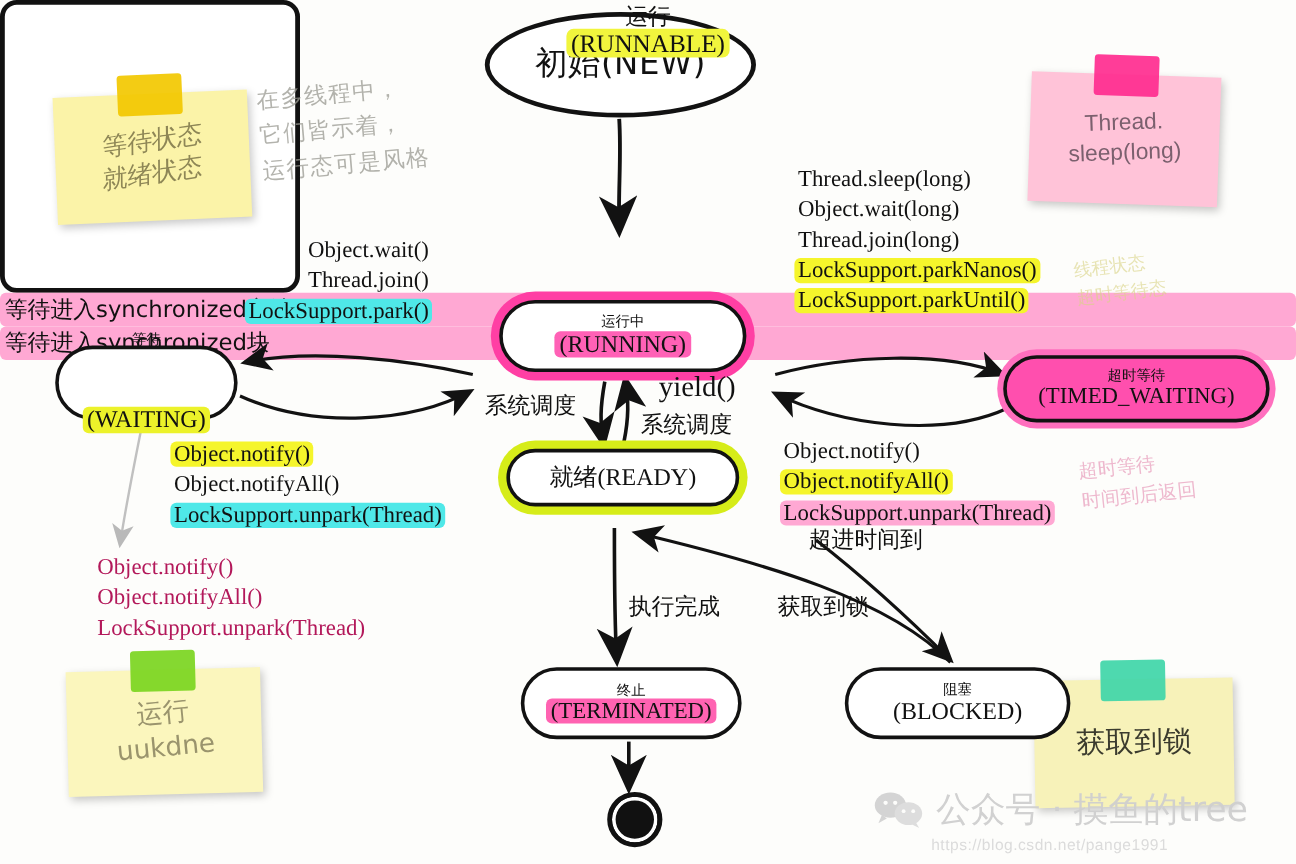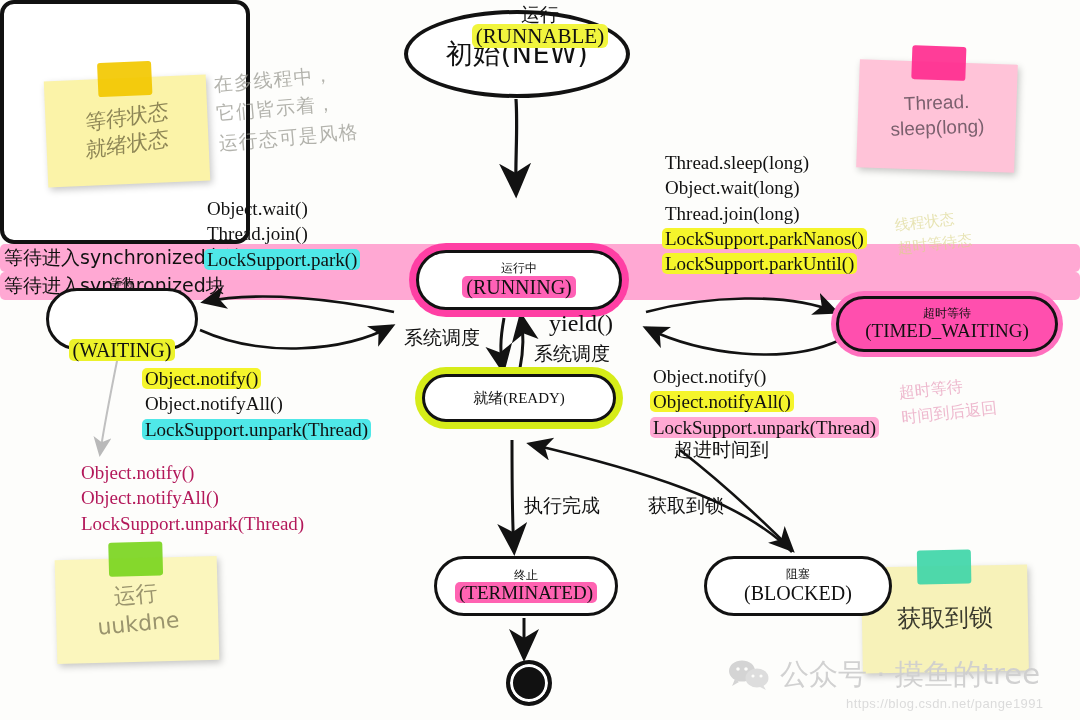--- a/index.html
+++ b/index.html
@@ -51,21 +51,21 @@
   #node-running{
     left:416px;top:250px;width:206px;height:60px;border-radius:30px;
     box-shadow:0 0 0 7px #ff3fa4;
   }
   #node-running .l2{background:#ff61b6;padding:0 4px;border-radius:5px;}
 
   #node-ready{
     left:422px;top:374px;width:194px;height:48px;border-radius:26px;
     box-shadow:0 0 0 7px #d6ec19;
   }
-  #node-ready .l2{font-size:15px;}
+  #node-ready .l2{font-size:20px;}
 
   #node-waiting{
     left:46px;top:288px;width:152px;height:62px;border-radius:31px;gap:48px;
   }
   #node-waiting .l2{background:#ecf22a;padding:0 4px;border-radius:5px;}
 
   #node-timed{
     left:836px;top:296px;width:222px;height:56px;border-radius:28px;
     background:#ff4fae;
     box-shadow:0 0 0 5px #ff6fbe;
@@ -139,21 +139,21 @@
   #hw-top{left:216px;top:64px;font-size:19px;color:#9a9a92;opacity:.75;letter-spacing:1px;}
   #hw-right1{left:896px;top:210px;font-size:15px;color:#d9d385;opacity:.6;transform:rotate(-7deg);}
   #hw-right2{left:900px;top:376px;font-size:16px;color:#e9a2bf;opacity:.75;transform:rotate(-6deg);}
 
   
   #watermark{
     position:absolute;left:728px;top:655px;display:flex;align-items:center;gap:10px;
     color:#cfcfcf;font-family:"DejaVu Sans",sans-serif;font-size:29px;opacity:.95;
   }
   #wm-url{
-    position:absolute;left:846px;top:696px;color:#d8d8d8;
+    position:absolute;left:776px;top:696px;color:#d8d8d8;
     font-family:"Liberation Sans",sans-serif;font-size:13px;letter-spacing:.4px;opacity:.9;
   }
 </style>
 </head>
 <body>
 
 <div id="canvas">
 
   <svg class="layer" viewBox="0 0 1080 720">
     <defs>
@@ -258,36 +258,36 @@
     <div class="l2">(BLOCKED)</div>
   </div>
 
   <div class="node" id="node-terminated">
     <div class="l1">终止</div>
     <div class="l2">(TERMINATED)</div>
   </div>
 
   <div id="end-dot"></div>
 
-  <div class="stack" id="stk-to-waiting" style="left:204px;top:196px;">
+  <div class="stack" id="stk-to-waiting" style="left:204px;top:196px;text-align:right;">
       <div><span class="hl-none">Object.wait()</span></div>
       <div><span class="hl-none">Thread.join()</span></div>
       <div><span class="hl-cyan">LockSupport.park()</span></div>
     </div>
   <div class="stack" id="stk-from-waiting" style="left:142px;top:366px;">
       <div><span class="hl-yellow">Object.notify()</span></div>
       <div><span class="hl-none">Object.notifyAll()</span></div>
       <div><span class="hl-cyan">LockSupport.unpark(Thread)</span></div>
     </div>
   <div class="stack crimson" id="stk-waiting-red" style="left:78px;top:460px;">
       <div><span class="hl-none">Object.notify()</span></div>
       <div><span class="hl-none">Object.notifyAll()</span></div>
       <div><span class="hl-none">LockSupport.unpark(Thread)</span></div>
     </div>
-  <div class="stack" id="stk-to-timed" style="left:662px;top:150px;">
+  <div class="stack" id="stk-to-timed" style="left:662px;top:137px;">
       <div><span class="hl-none">Thread.sleep(long)</span></div>
       <div><span class="hl-none">Object.wait(long)</span></div>
       <div><span class="hl-none">Thread.join(long)</span></div>
       <div><span class="hl-yellow">LockSupport.parkNanos()</span></div>
       <div><span class="hl-yellow">LockSupport.parkUntil()</span></div>
     </div>
   <div class="stack" id="stk-from-timed" style="left:650px;top:364px;">
       <div><span class="hl-none">Object.notify()</span></div>
       <div><span class="hl-yellow">Object.notifyAll()</span></div>
       <div><span class="hl-pink">LockSupport.unpark(Thread)</span></div>

